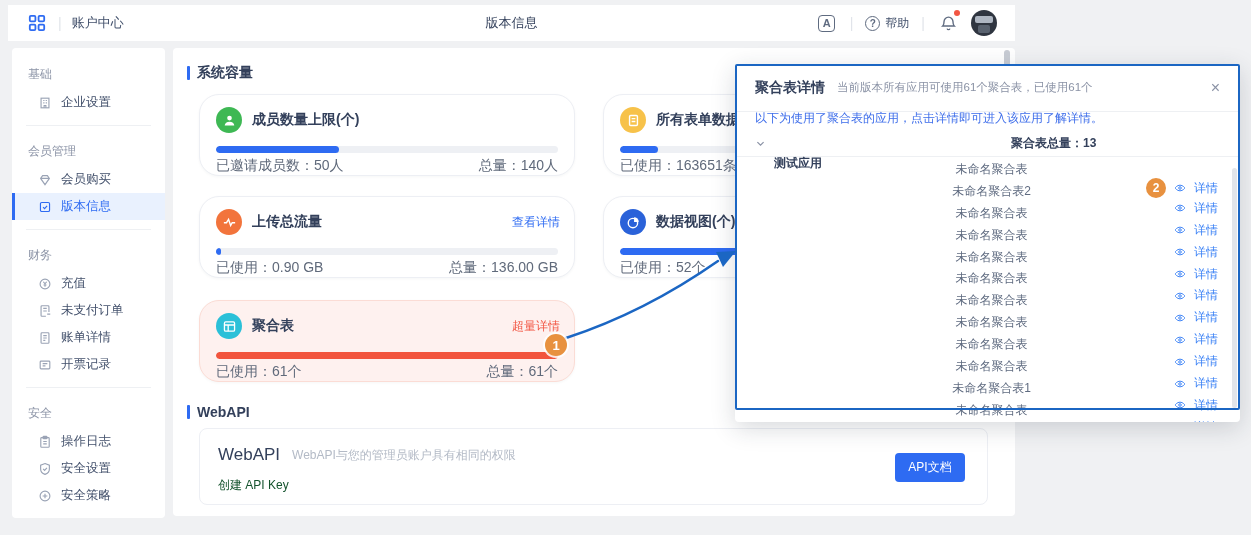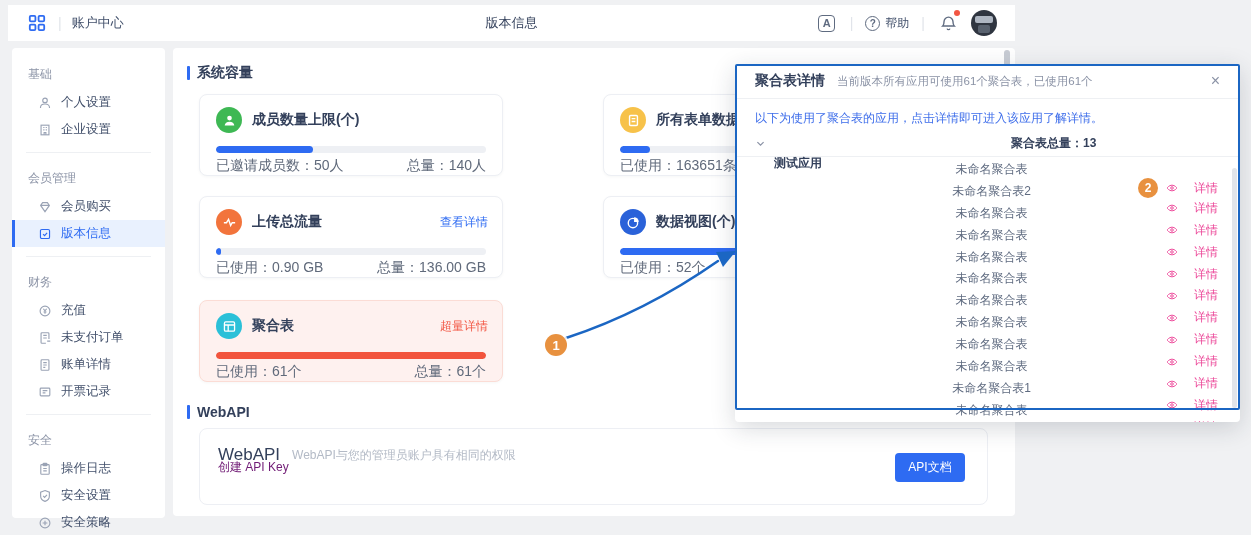--- a/index.html
+++ b/index.html
@@ -41,63 +41,63 @@
   .sb-item.active .sb-ic { color:#2e6bf2; }
   .sb-item.active::before { content:""; position:absolute; left:0; top:0; bottom:0; width:3px; background:#2e6bf2; }
   .sb-divider { height:1px; background:#eef0f3; margin:9px 14px; }
 
   
   .main { position:absolute; left:173px; top:48px; width:842px; height:468px; background:#fff; border-radius:4px; }
   .main-scrollthumb { position:absolute; right:5px; top:2px; width:6px; height:34px; background:#c8ccd4; border-radius:3px; }
   .sec-title { position:absolute; display:flex; align-items:center; gap:7px; font-size:14px; font-weight:bold; color:#33405b;justify-content:center; }
   .sec-bar { width:3px; height:14px; background:#2e6bf2; border-radius:1px; }
 
-  .card { position:absolute; width:304px; height:82px; background:#fff; border:1px solid #edeff4; border-radius:8px;
+  .card { position:absolute; width:376px; height:82px; background:#fff; border:1px solid #edeff4; border-radius:20px;
     box-shadow:0 1px 3px rgba(31,45,61,.04); }
   .card.alert { background:#fef1ef; border-color:#fbdcd5; }
   .card-head { position:absolute; left:16px; right:14px; top:12px; display:flex; align-items:center; gap:10px; }
   .card-ic { width:26px; height:26px; border-radius:50%; display:flex; align-items:center; justify-content:center; flex:0 0 26px; }
   .ic-green{background:#3eb854} .ic-yellow{background:#f7c24a} .ic-orange{background:#f2743c}
   .ic-blue{background:#2a62d9} .ic-cyan{background:#2bc0d8}
   .card-title { font-size:14px; font-weight:bold; color:#33405b; white-space:nowrap; }
   .card-link { margin-left:auto; font-size:12px; color:#2e6bf2; cursor:pointer; white-space:nowrap; }
   .card-link.danger { color:#f25643; }
   .bar { position:absolute; left:16px; right:16px; top:51px; height:7px; border-radius:4px; background:#eef0f4; overflow:hidden; }
   .bar-fill { height:100%; border-radius:4px; background:#2e6bf2; min-width:5px; }
   .card.alert .bar-fill { background:#f2543d; }
   .card-foot { position:absolute; left:16px; right:16px; top:62px; display:flex; justify-content:space-between;
     color:#606a7b; font-size:14px; }
 
   .webapi-card { position:absolute; left:26px; top:380px; width:789px; height:77px; border:1px solid #edeff4; border-radius:8px; background:#fff; }
   .webapi-row { position:absolute; left:18px; top:16px; display:flex; align-items:center; gap:12px; }
   .webapi-name { font-size:17px; color:#33405b; }
   .webapi-desc { font-size:12px; color:#b3bac6; }
-  .webapi-create { position:absolute; left:18px; top:30px; font-size:12px; color:#701a75; cursor:pointer; }
+  .webapi-create { position:absolute; left:18px; top:48px; font-size:12px; color:#14532d; cursor:pointer; }
   .api-btn { position:absolute; right:22px; top:24px; width:70px; height:29px; background:#2e6bf2; color:#fff;
     border:none; border-radius:4px; font-size:12px; cursor:pointer; font-family:inherit; }
 
   
   .dialog { position:absolute; left:735px; top:64px; width:505px; height:358px; background:#fff; border-radius:4px;
     box-shadow:0 6px 24px rgba(31,45,61,.18); overflow:hidden; z-index:10; }
-  .dlg-header { position:absolute; left:0; right:0; top:0; height:35px; display:flex; align-items:center; gap:12px;
+  .dlg-header { position:absolute; left:0; right:0; top:0; height:48px; display:flex; align-items:center; gap:12px;
     padding:0 20px; border-bottom:1px solid #eef0f3; }
   .dlg-title { font-size:14px; font-weight:bold; color:#33405b; }
   .dlg-subtitle { font-size:11.5px; color:#8a92a5; }
   .dlg-close { margin-left:auto; color:#8a92a5; font-size:16px; cursor:pointer; line-height:1; }
   .dlg-hint { position:absolute; left:20px; top:46px; font-size:12px; color:#3d6dea; }
   .dlg-group { position:absolute; left:0; right:0; top:66px; height:27px; display:flex; align-items:center; padding:0 20px;
     border-bottom:1px solid #eef0f3; }
   .dlg-chevron { color:#8b93a6; margin-right:8px; display:flex; }
   .dlg-group-name { font-size:12px; font-weight:bold; color:#33405b;margin-top:40px; }
   .dlg-group-total { position:absolute; left:276px; font-size:12px; font-weight:bold; color:#33405b; }
   .dlg-rows { position:absolute; left:0; right:0; top:97px; }
   .dlg-row { height:21.9px; display:flex; align-items:center; padding:0 22px 0 30px;flex-direction:column; }
   .dlg-row-name { font-size:12px; color:#5f6b80; }
   .dlg-row-right { margin-left:auto; display:flex; align-items:center; gap:8px; }
-  .detail-link { display:flex; align-items:center; gap:16px; color:#ec4899; font-size:12px; cursor:pointer;justify-content:center; }
+  .detail-link { display:flex; align-items:center; gap:8px; color:#3b82f6; font-size:12px; cursor:pointer;justify-content:center; }
   .dlg-scrollthumb { position:absolute; right:3px; top:104px; width:5px; height:240px; background:#e2e5ea; border-radius:3px; }
 
   
   .anno-border { position:absolute; left:735px; top:64px; width:505px; height:346px; border:2px solid #1b66c3;
     border-radius:2px; z-index:20; pointer-events:none; }
   .anno-arrow { position:absolute; left:0; top:0; z-index:21; pointer-events:none; }
   .anno-badge { position:absolute; border-radius:50%; background:#e8913f; color:#fff; font-weight:bold;
     display:flex; align-items:center; justify-content:center; z-index:22;
     box-shadow:0 0 0 2px rgba(255,255,255,.85); }
   .badge-1 { left:545px; top:334px; width:22px; height:22px; font-size:13px; }
@@ -139,29 +139,20 @@
     </span>
     <span class="avatar"></span>
   </div>
 </div>
 
 <div class="sidebar">
   <div class="sb-section-label">基础</div>
   <div class="sb-item">
     <span class="sb-ic">
       <svg width="14" height="14" viewBox="0 0 16 16" fill="none" stroke="currentColor" stroke-width="1.3">
-        <circle cx="8" cy="5" r="2.6"></circle>
-          <path d="M2.8 13.6c0-3 2.3-4.4 5.2-4.4s5.2 1.4 5.2 4.4"></path>
-        </svg>
-    </span>
-    <span>个人设置</span>
-  </div>
-  <div class="sb-item">
-    <span class="sb-ic">
-      <svg width="14" height="14" viewBox="0 0 16 16" fill="none" stroke="currentColor" stroke-width="1.3">
         <rect x="3.5" y="2.5" width="9" height="11"></rect>
           <path d="M6 5.2h1.4M8.8 5.2h1.4M6 7.8h1.4M8.8 7.8h1.4M7 13.5v-2.6h2v2.6"></path>
         </svg>
     </span>
     <span>企业设置</span>
   </div>
   <div class="sb-divider"></div>
 
   <div class="sb-section-label">会员管理</div>
   <div class="sb-item">

